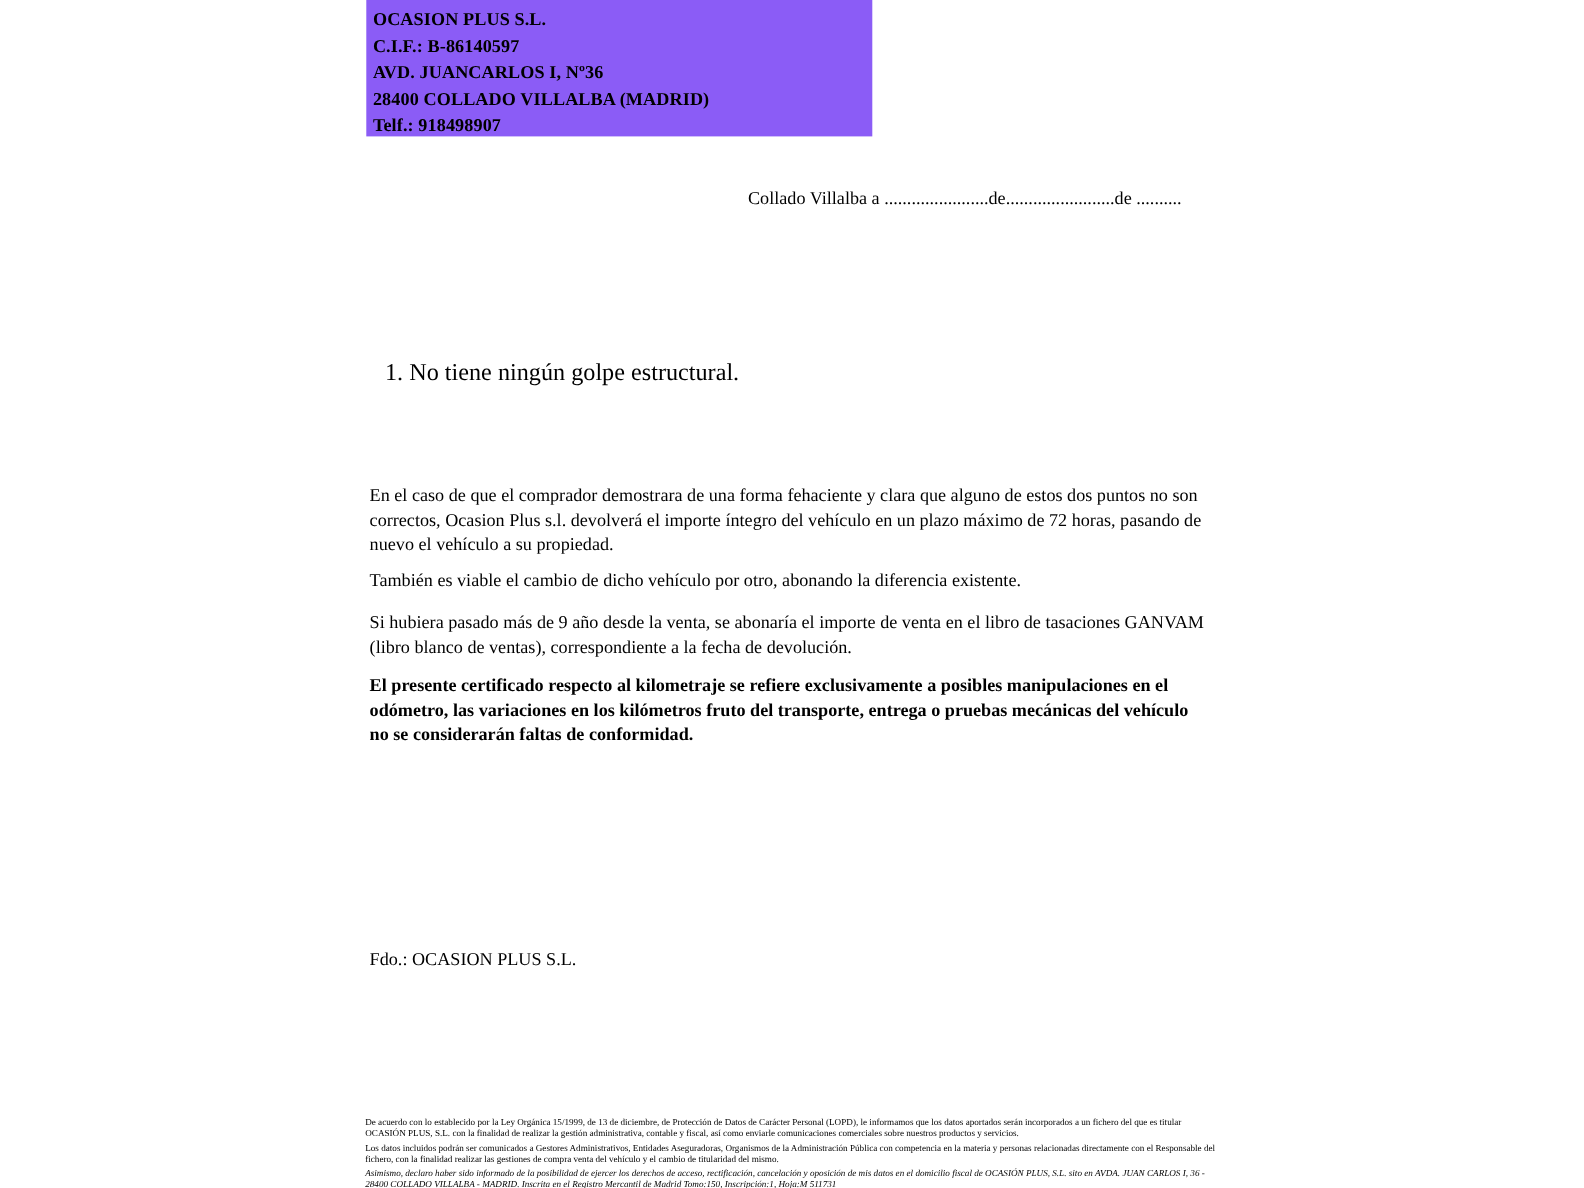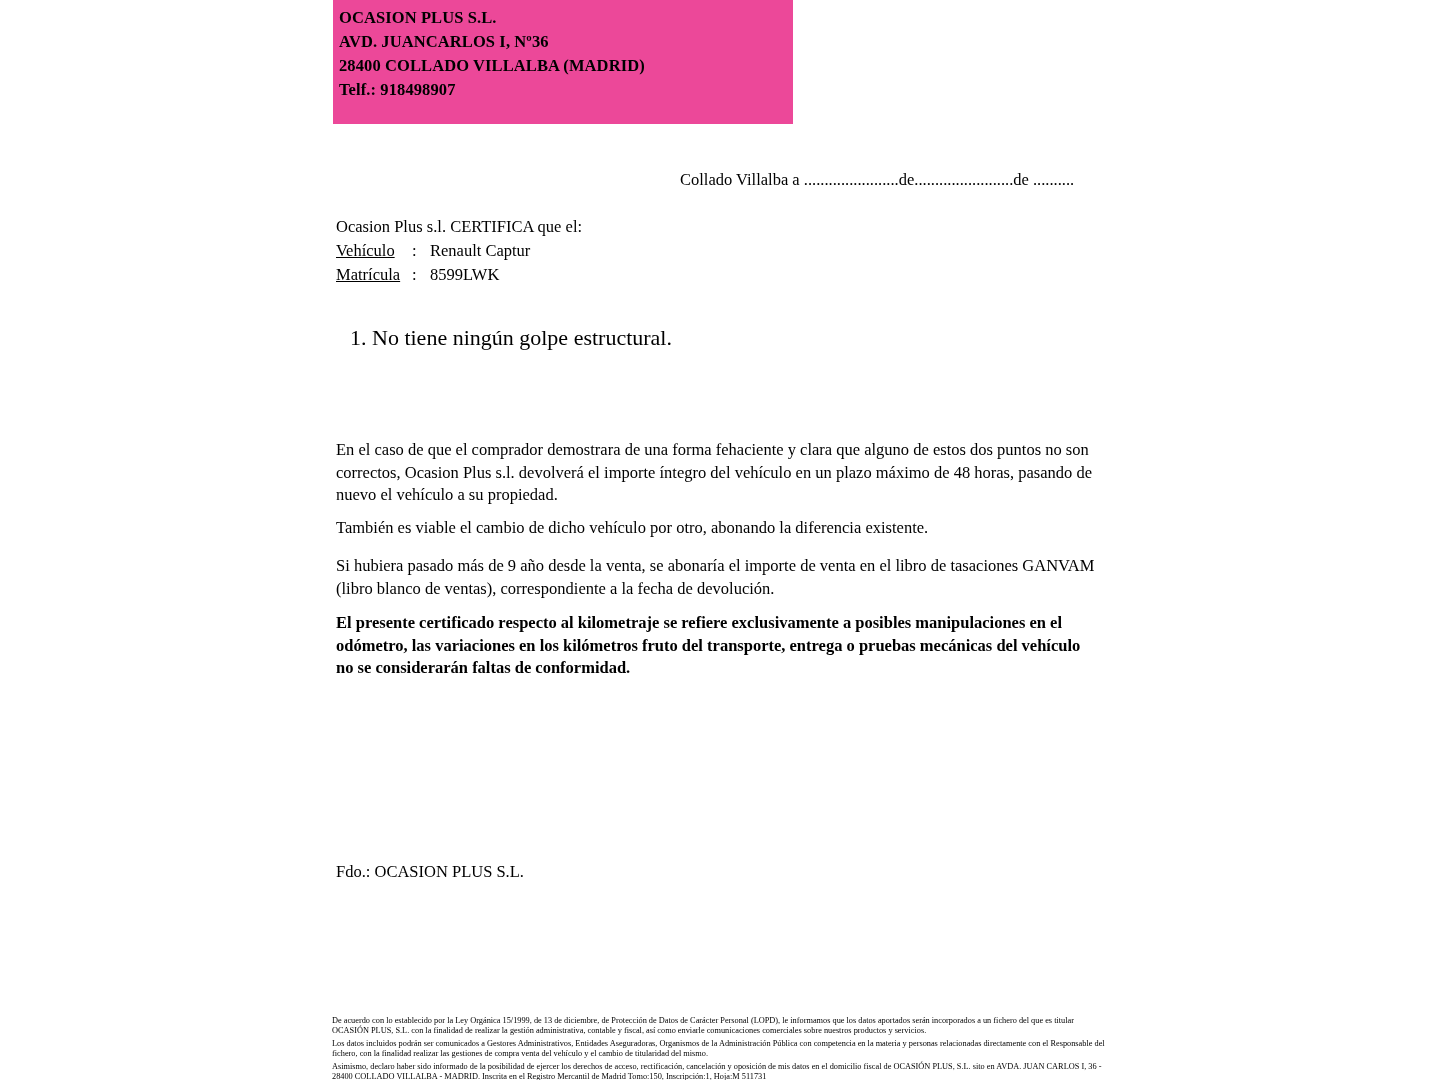--- a/index.html
+++ b/index.html
@@ -24,21 +24,21 @@
     background: #ffffff;
   }
 
   
   .letterhead {
     position: absolute;
     left: 333px;
     top: 0px;
     width: 460px;
     height: 124px;
-    background: #ec4899;
+    background: #8b5cf6;
     padding: 6px 0 0 4px;
     box-sizing: border-box;
   }
   .letterhead div {
     font-weight: bold;
     font-size: 16.5px;
     line-height: 24px;
     letter-spacing: 0.1px;
     white-space: nowrap;
     padding-left: 2px;
@@ -113,49 +113,41 @@
     top: 1016px;
     width: 775px;
     font-size: 8.3px;
     line-height: 9.9px;
     font-family: "Liberation Serif", serif;
     color: #000;
   }
   .legal p {
     margin: 0 0 3px 0;
   }
-  .legal p:last-child { margin-bottom: 12px; }
+  .legal p:last-child { margin-bottom: 12px; font-style: italic; }
 </style>
 </head>
 <body>
 
 <div class="page">
 
   <div class="letterhead">
     <div>OCASION PLUS S.L.</div>
+    <div>C.I.F.: B-86140597</div>
     <div>AVD. JUANCARLOS I, Nº36</div>
     <div>28400 COLLADO VILLALBA (MADRID)</div>
     <div>Telf.: 918498907</div>
   </div>
 
   <div class="dateline">Collado Villalba a .......................de........................de ..........</div>
 
-  <div class="certifies">
-    <div class="row">Ocasion Plus s.l. CERTIFICA que el:</div>
-    <div class="row">
-      <span class="lbl">Vehículo</span><span class="sep">:</span><span>Renault Captur</span>
-    </div>
-    <div class="row">
-      <span class="lbl">Matrícula</span><span class="sep">:</span><span>8599LWK</span>
-    </div>
-  </div>
 
   <div class="point point-1">1. No tiene ningún golpe estructural.</div>
 
-  <div class="para para-1">En el caso de que el comprador demostrara de una forma fehaciente y clara que alguno de estos dos puntos no son correctos, Ocasion Plus s.l. devolverá el importe íntegro del vehículo en un plazo máximo de 48 horas, pasando de nuevo el vehículo a su propiedad.</div>
+  <div class="para para-1">En el caso de que el comprador demostrara de una forma fehaciente y clara que alguno de estos dos puntos no son correctos, Ocasion Plus s.l. devolverá el importe íntegro del vehículo en un plazo máximo de 72 horas, pasando de nuevo el vehículo a su propiedad.</div>
   <div class="para para-2">También es viable el cambio de dicho vehículo por otro, abonando la diferencia existente.</div>
   <div class="para para-3">Si hubiera pasado más de 9 año desde la venta, se abonaría el importe de venta en el libro de tasaciones GANVAM (libro blanco de ventas), correspondiente a la fecha de devolución.</div>
   <div class="para para-4">El presente certificado respecto al kilometraje se refiere exclusivamente a posibles manipulaciones en el odómetro, las variaciones en los kilómetros fruto del transporte, entrega o pruebas mecánicas del vehículo no se considerarán faltas de conformidad.</div>
 
   <div class="signature">Fdo.: OCASION PLUS S.L.</div>
 
   <div class="legal">
     <p>De acuerdo con lo establecido por la Ley Orgánica 15/1999, de 13 de diciembre, de Protección de Datos de Carácter Personal (LOPD), le informamos que los datos aportados serán incorporados a un fichero del que es titular OCASIÓN PLUS, S.L. con la finalidad de realizar la gestión administrativa, contable y fiscal, así como enviarle comunicaciones comerciales sobre nuestros productos y servicios.</p>
     <p>Los datos incluidos podrán ser comunicados a Gestores Administrativos, Entidades Aseguradoras, Organismos de la Administración Pública con competencia en la materia y personas relacionadas directamente con el Responsable del fichero, con la finalidad realizar las gestiones de compra venta del vehículo y el cambio de titularidad del mismo.</p>
     <p>Asimismo, declaro haber sido informado de la posibilidad de ejercer los derechos de acceso, rectificación, cancelación y oposición de mis datos en el domicilio fiscal de OCASIÓN PLUS, S.L. sito en AVDA. JUAN CARLOS I, 36 - 28400 COLLADO VILLALBA - MADRID. Inscrita en el Registro Mercantil de Madrid Tomo:150, Inscripción:1, Hoja:M 511731</p>

